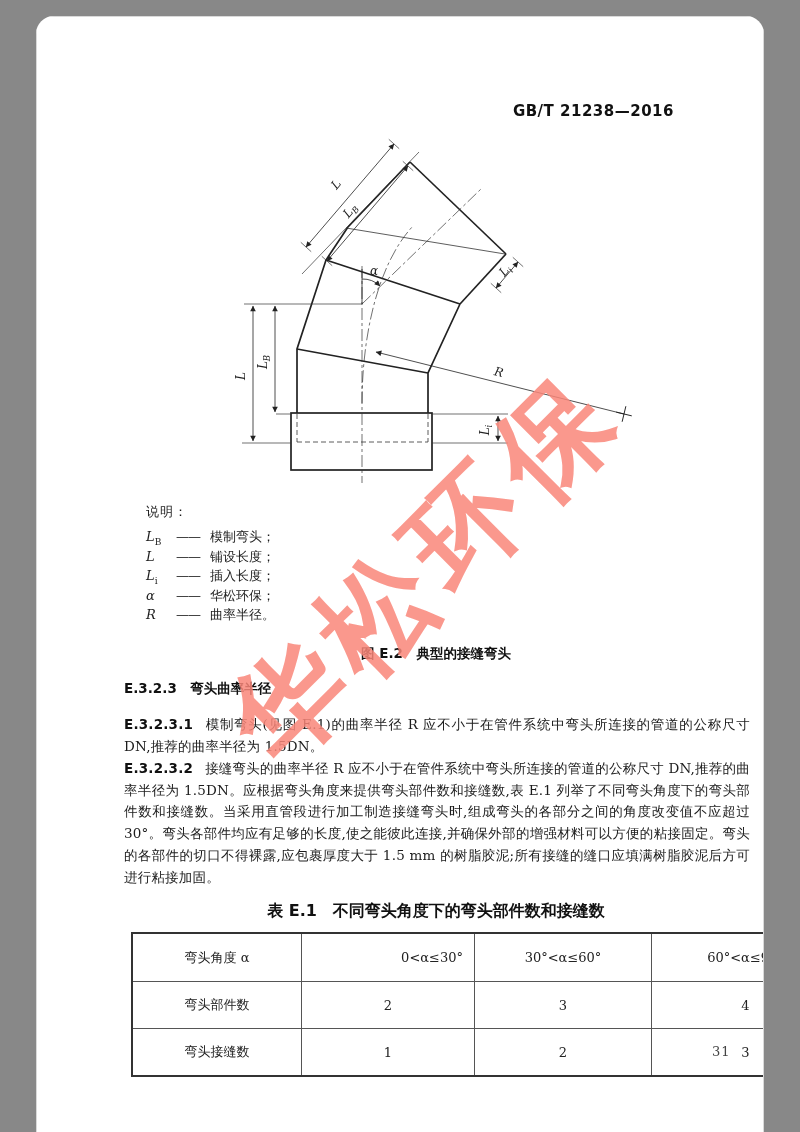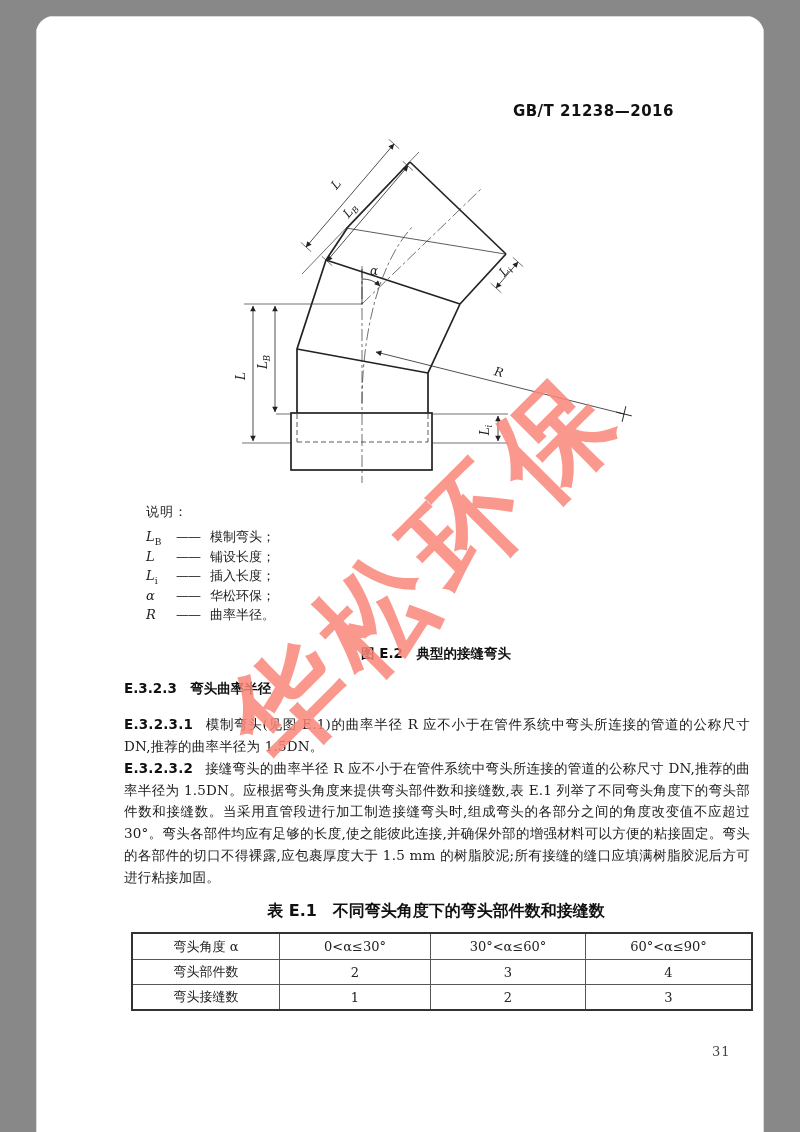--- a/index.html
+++ b/index.html
@@ -47,24 +47,24 @@
   .tbl-title{
     position:absolute; left:0; top:885px; width:800px; text-align:center;
     font-family:"DejaVu Sans","Liberation Sans",sans-serif;
     font-weight:700; font-size:16px; color:#111;
   }
   table.e1{
     position:absolute; left:95px; top:916px; width:615px;
     border-collapse:collapse; table-layout:fixed;
     font-size:13px; color:#222; text-align:center;
   }
-  table.e1 td{border:1px solid #555; height:24px; padding:0;}
+  table.e1 td{border:1px solid #555; height:24px; padding:11px;}
   table.e1 tr.hd td{height:25px;}
   table.e1{border:2px solid #333;}
-  td.c0{width:146px;} td.c1{width:150px;} td.c2{width:154px;} td.c3{width:165px;}
+  td.c0{width:146px;} td.c1{width:150px;text-align:right;} td.c2{width:154px;} td.c3{width:165px;}
   .page-num{position:absolute; left:676px; top:1028px; font-size:13px; color:#444; letter-spacing:1px;}
   .watermark{
     position:absolute; left:390px; top:552px; z-index:50;
     transform:translate(-50%,-50%) rotate(-45deg);
     font-family:"DejaVu Sans","Liberation Sans",sans-serif;
     font-weight:700; font-size:112px; letter-spacing:12px; white-space:nowrap;
     color:rgba(249,134,121,.85); pointer-events:none;
   }
   
   .dim-label{font-family:"DejaVu Serif",serif; font-style:italic; font-size:12px; fill:#222;}

